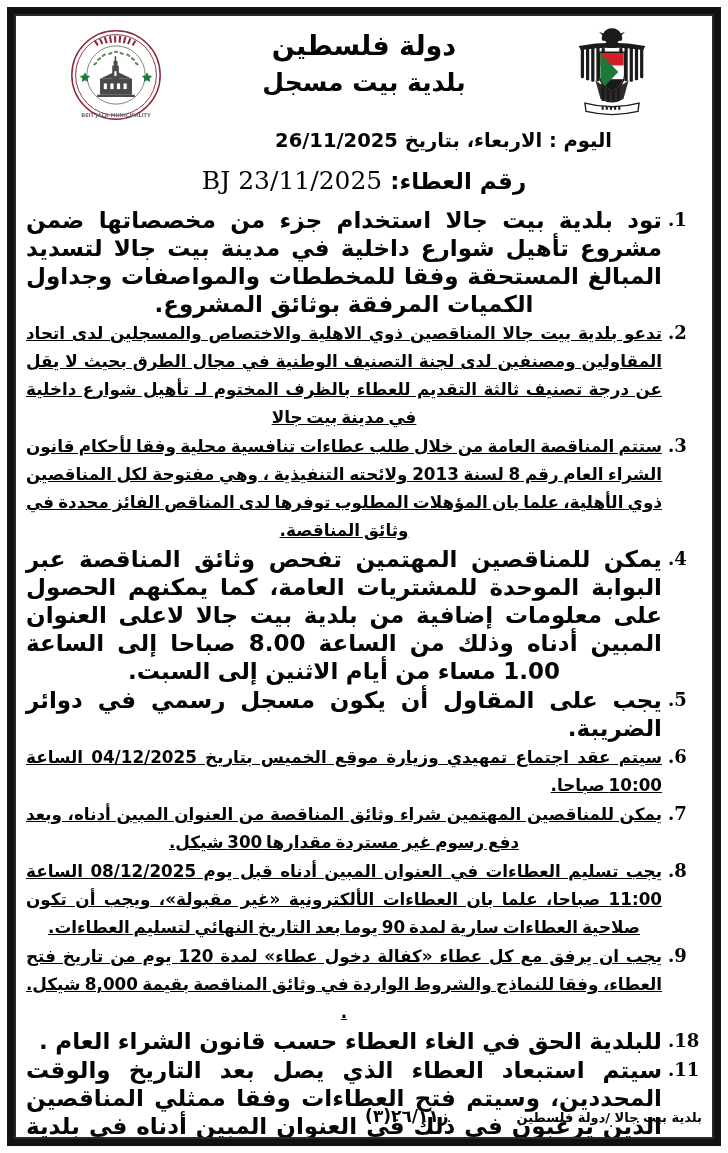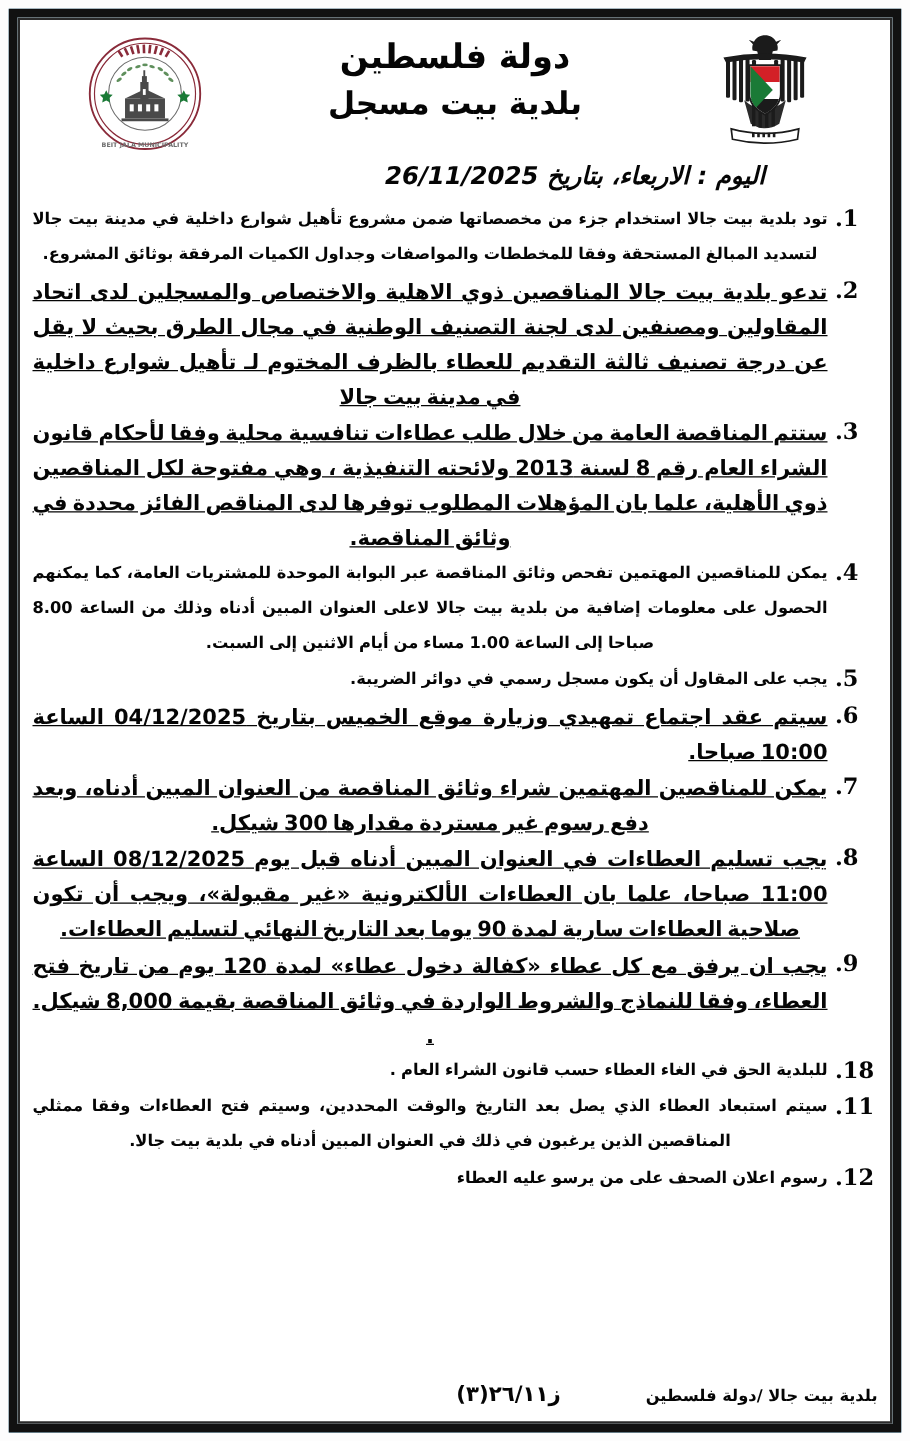--- a/index.html
+++ b/index.html
@@ -23,21 +23,21 @@
     box-sizing: border-box;
     background: #fdfdfd;
     padding: 7px;
   }
   .frame-outer {
     position: relative;
     width: 100%;
     height: 100%;
     box-sizing: border-box;
     border: 7px solid #111111;
-    background: #7dd3fc;
+    background: #f9a8d4;
   }
   .frame-inner {
     position: relative;
     width: 100%;
     height: 100%;
     box-sizing: border-box;
     border: 2px solid #2a2a2a;
     background: #ffffff;
     padding: 4px 10px 4px 10px;
     overflow: hidden;
@@ -82,21 +82,20 @@
     font-weight: bold;
     font-size: 25px;
     line-height: 38px;
     color: #050505;
   }
 
   
   .subhead {
     text-align: center;
     color: #050505;
-    font-style: italic;
   }
   .line-date {
     text-align: left;
     padding-right: 0;
     padding-left: 14px;
     direction: rtl;
     font-weight: bold;
     font-size: 19.5px;
     line-height: 30px;
     margin-top: 2px;
@@ -143,21 +142,21 @@
     font-size: 18px;
     line-height: 28px;
     color: #050505;
   }
   .clause-text {
     flex: 1 1 auto;
     text-align: justify;
     text-align-last: center;
     font-family: "DejaVu Sans", sans-serif;
     font-weight: bold;
-    font-size: 13px;
+    font-size: 23px;
     line-height: 28px;
     color: #050505;
     letter-spacing: -0.35px;
     word-spacing: -0.5px;
   }
   .clause.tight .clause-text {
     letter-spacing: -0.9px;
     word-spacing: -2px;
     font-size: 16.8px;
     text-decoration: underline;
@@ -311,20 +310,24 @@
               <rect x="52" y="81" width="2" height="3.4"></rect>
               <rect x="56" y="81" width="2" height="3.4"></rect>
             </g>
           </svg>
         </div>
       </div>
 
       <div class="line-date subhead">اليوم : الاربعاء، بتاريخ 26/11/2025</div>
 
 
+      <div class="line-tender-no subhead">
+        <span>رقم العطاء:</span>
+        <span class="lat">BJ 23/11/2025</span>
+      </div>
 
       <div class="clauses">
 
         <div class="clause">
           <div class="clause-num">1.</div>
           <div class="clause-text">تود  بلدية بيت جالا استخدام جزء من مخصصاتها ضمن مشروع  تأهيل شوارع داخلية في مدينة بيت جالا لتسديد المبالغ  المستحقة  وفقا للمخططات والمواصفات وجداول الكميات المرفقة بوثائق المشروع.</div>
         </div>
 
         <div class="clause tight">
           <div class="clause-num">2.</div>

